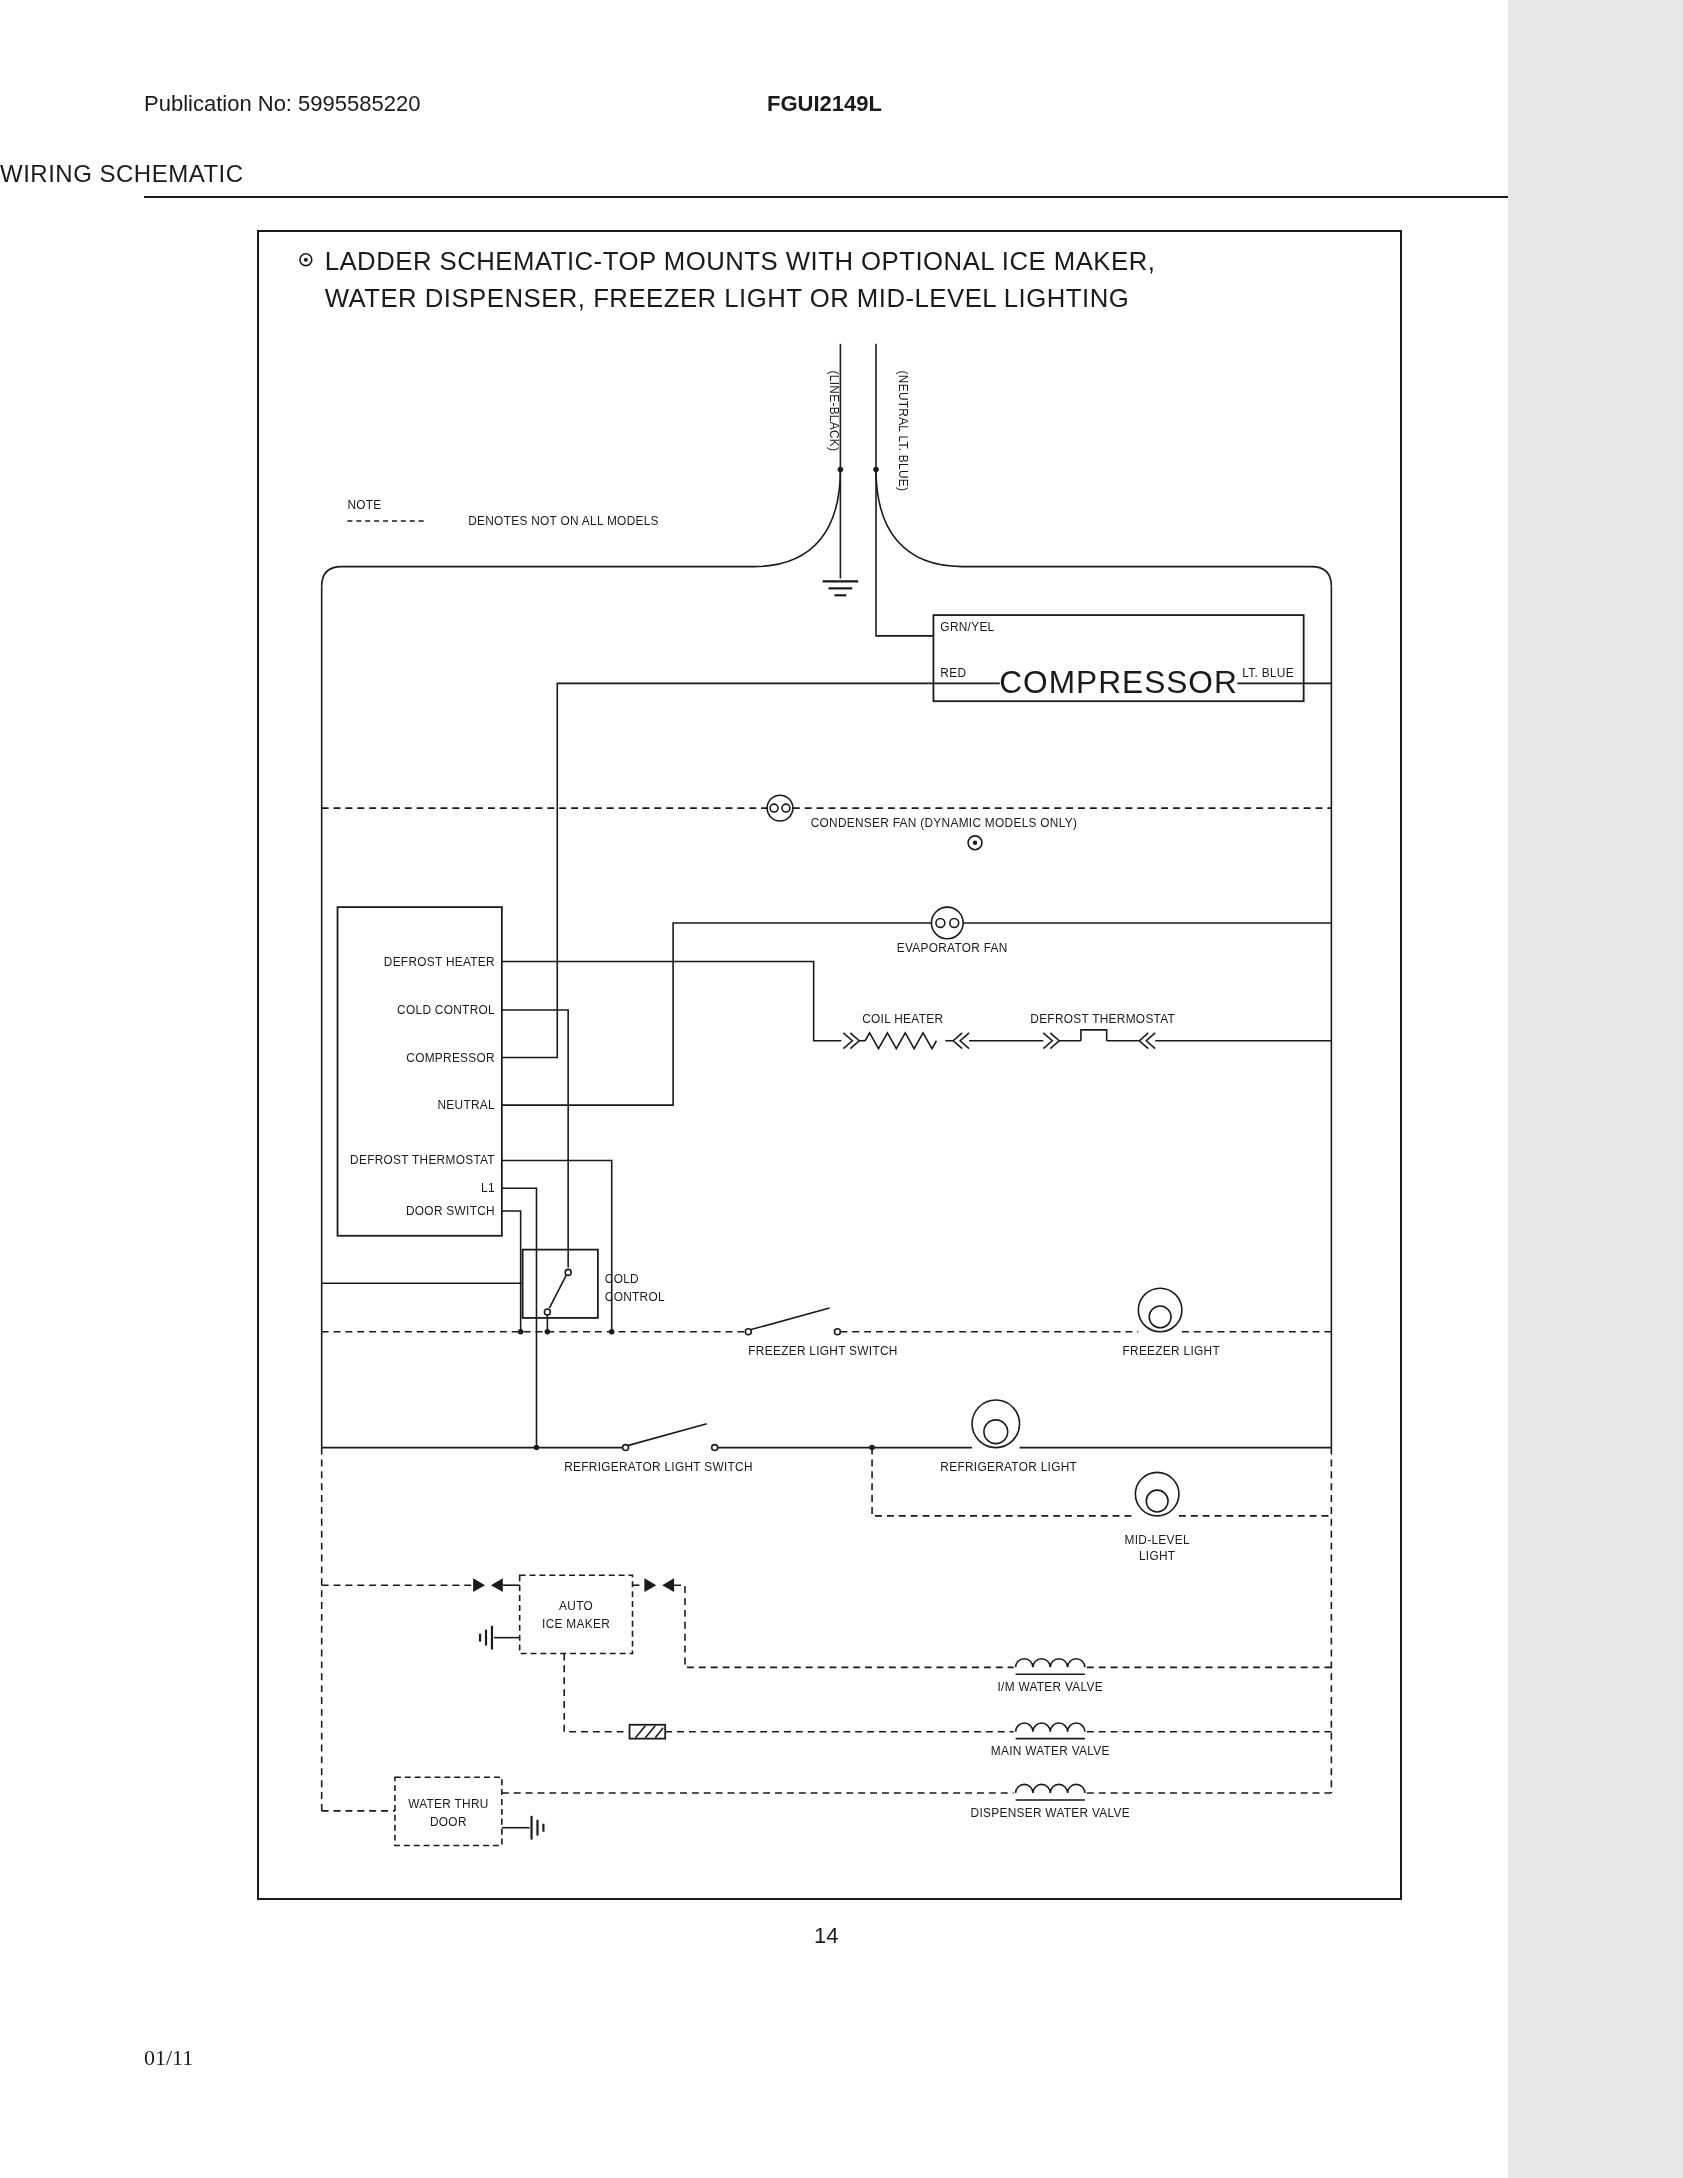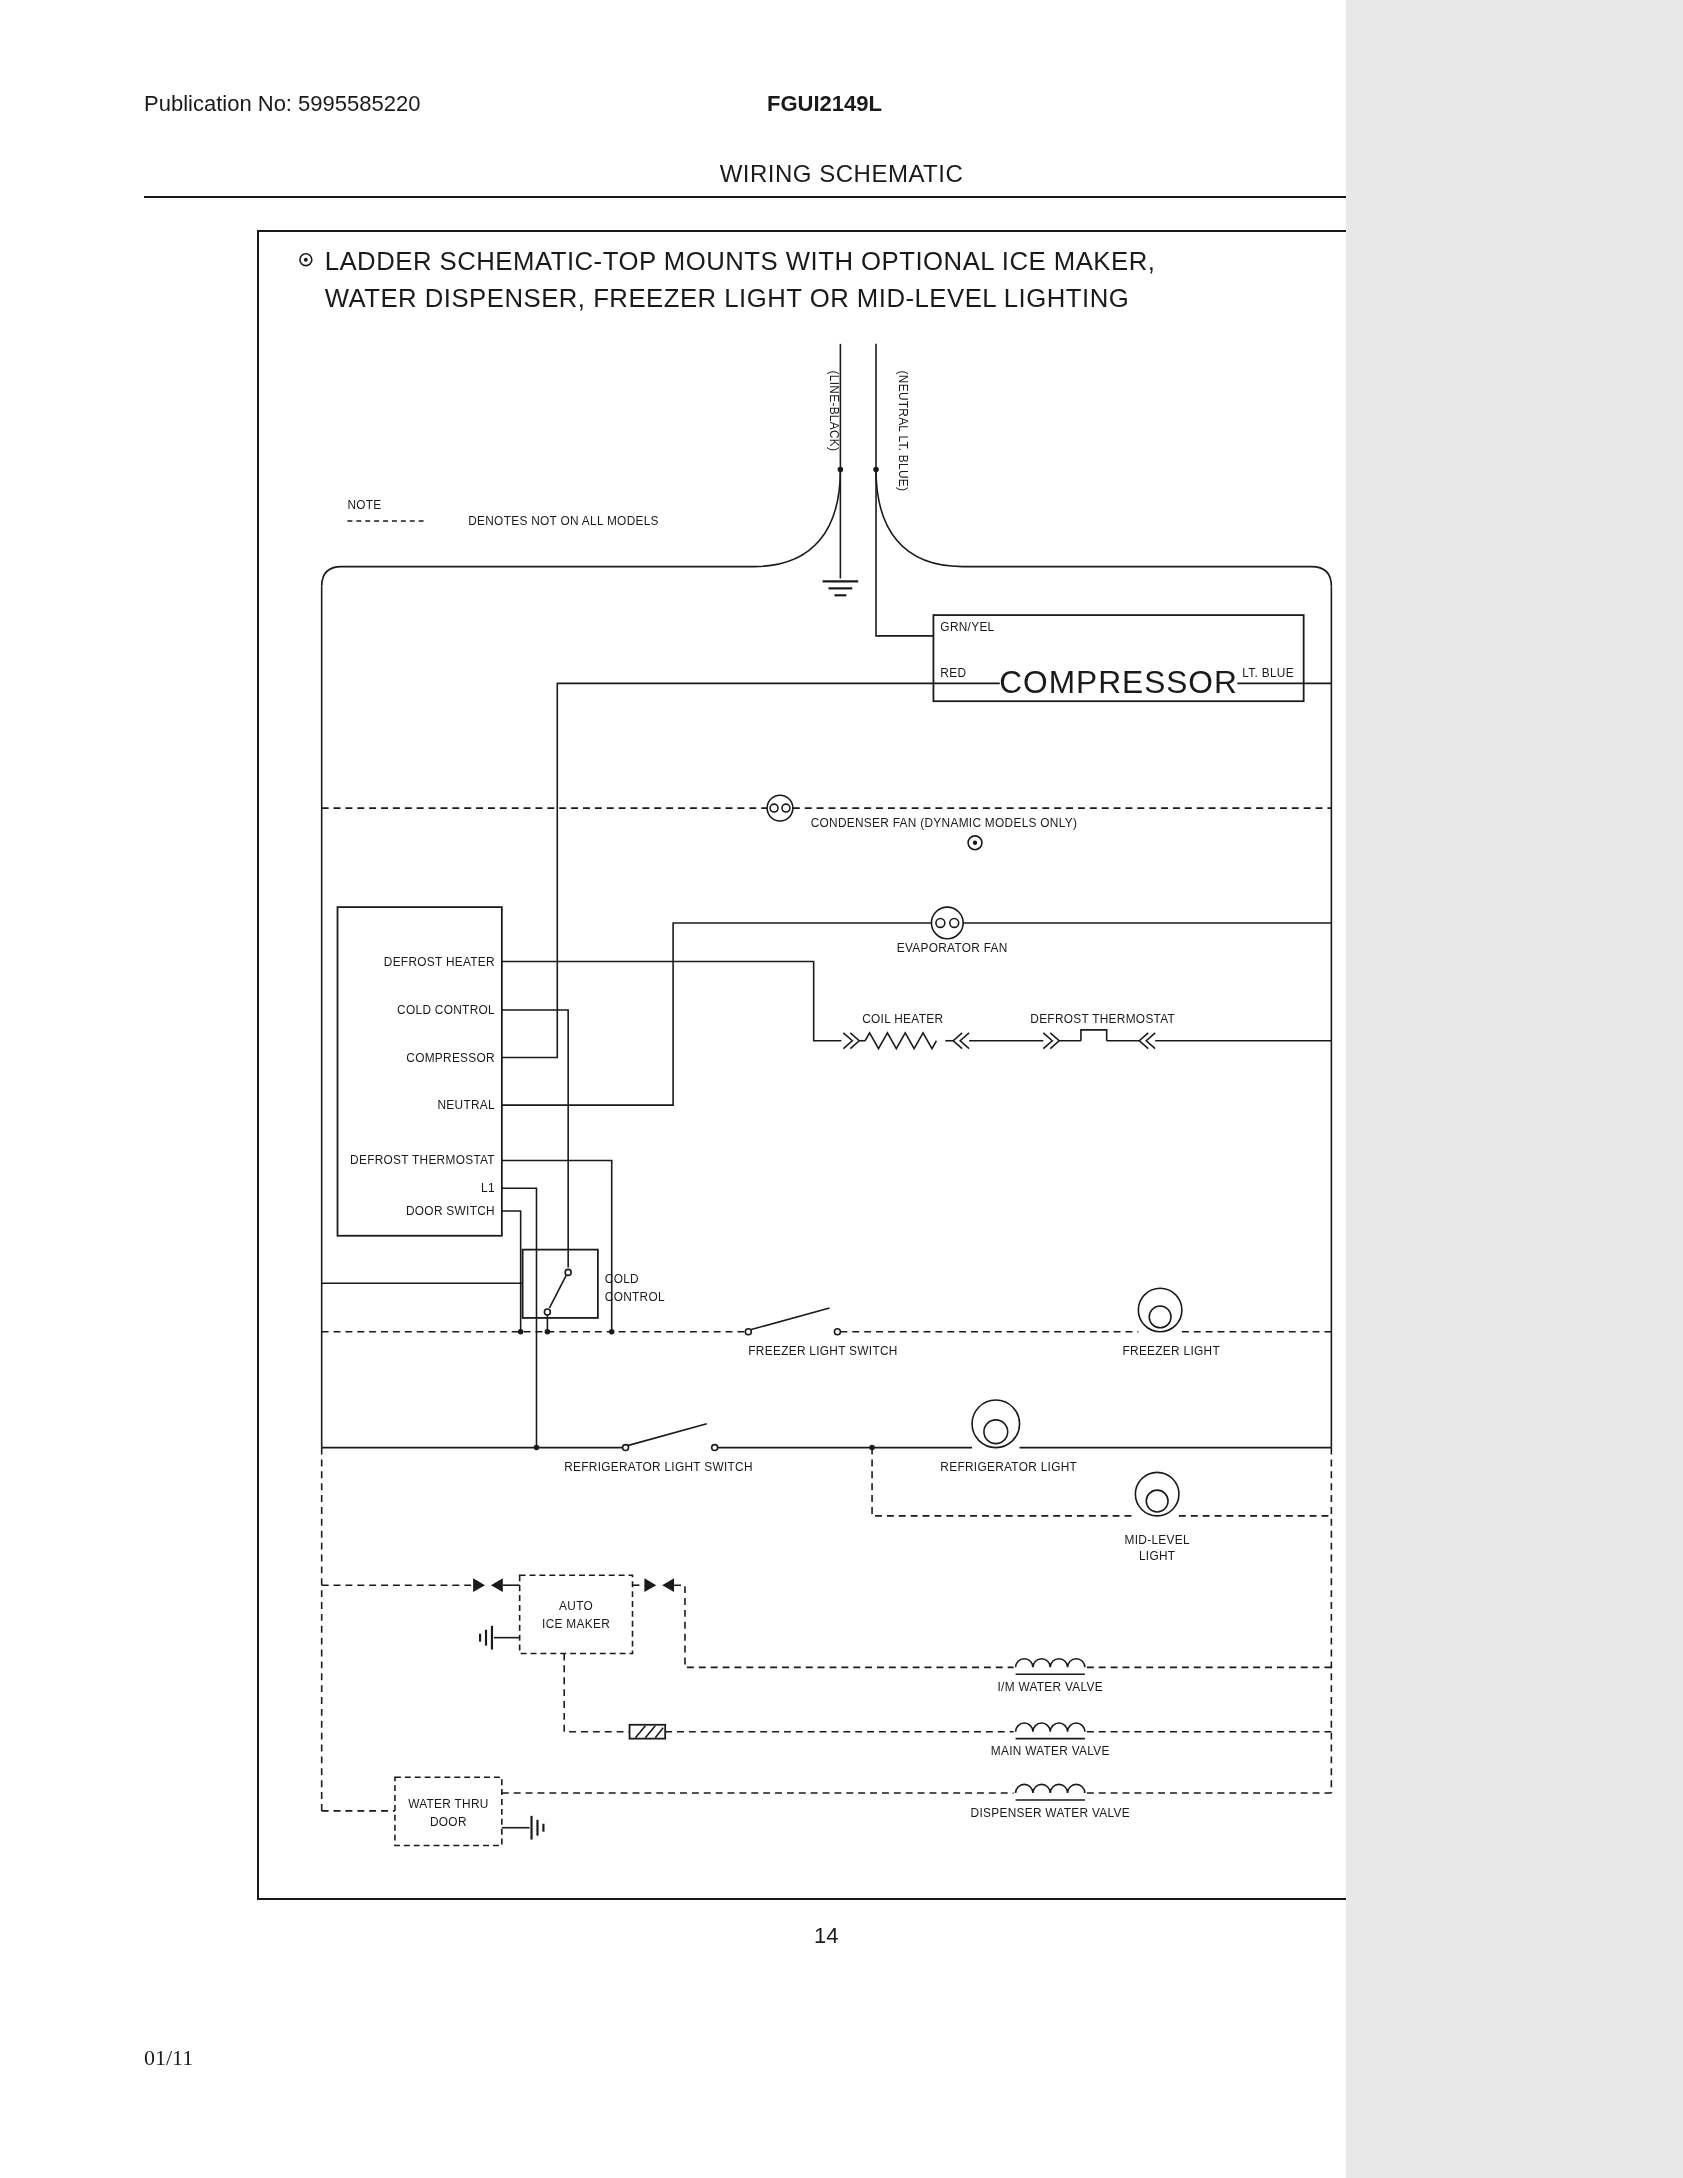--- a/index.html
+++ b/index.html
@@ -1,20 +1,20 @@
 <!DOCTYPE html>
 <html><head>
 <meta charset="utf-8">
 <style>
   html,body{margin:0;padding:0;background:#e8e8e8;}
-  .page{position:relative;width:1346px;height:2178px;background:#ffffff;
+  .page{position:relative;width:1508px;height:2178px;background:#ffffff;
         font-family:"Liberation Sans",sans-serif;color:#1a1a1a;overflow:hidden;}
   .hdr-pub{position:absolute;left:144px;top:91px;font-size:22px;}
   .hdr-model{position:absolute;left:767px;top:91px;font-size:22px;font-weight:bold;}
-  .doc-title{position:absolute;left:0;top:160px;width:1683px;text-align:center;
+  .doc-title{position:absolute;left:0;top:160px;width:1683px;
              font-size:24px;letter-spacing:0.5px;}
   .title-rule{position:absolute;left:144px;top:196px;width:1371px;height:2px;background:#1a1a1a;}
   .schematic{position:absolute;left:257px;top:230px;border:2px solid #1a1a1a;background:#fff;}
   .ftr-date{position:absolute;left:144px;top:2045px;font-size:22px;font-family:Liberation Serif, serif;}
   .ftr-page{position:absolute;left:814px;top:1923px;font-size:22px;}
   svg text{font-family:"Liberation Sans",sans-serif;font-size:12px;fill:#1a1a1a;letter-spacing:.3px;}
   svg text.t-title{font-size:26px;letter-spacing:.5px;}
   svg text.t-big{font-size:32px;letter-spacing:1px;}
   svg text.t-mid{text-anchor:middle;}
   svg text.t-right{text-anchor:end;}

